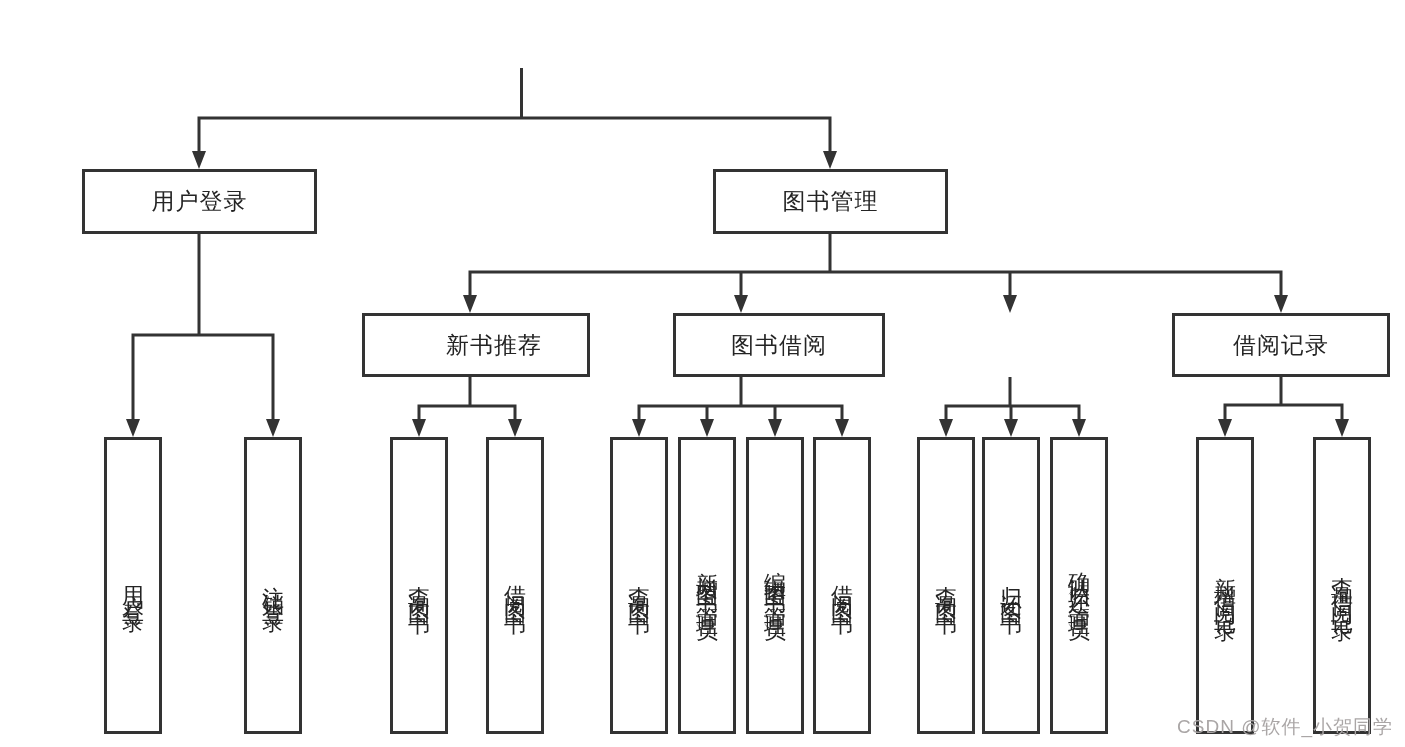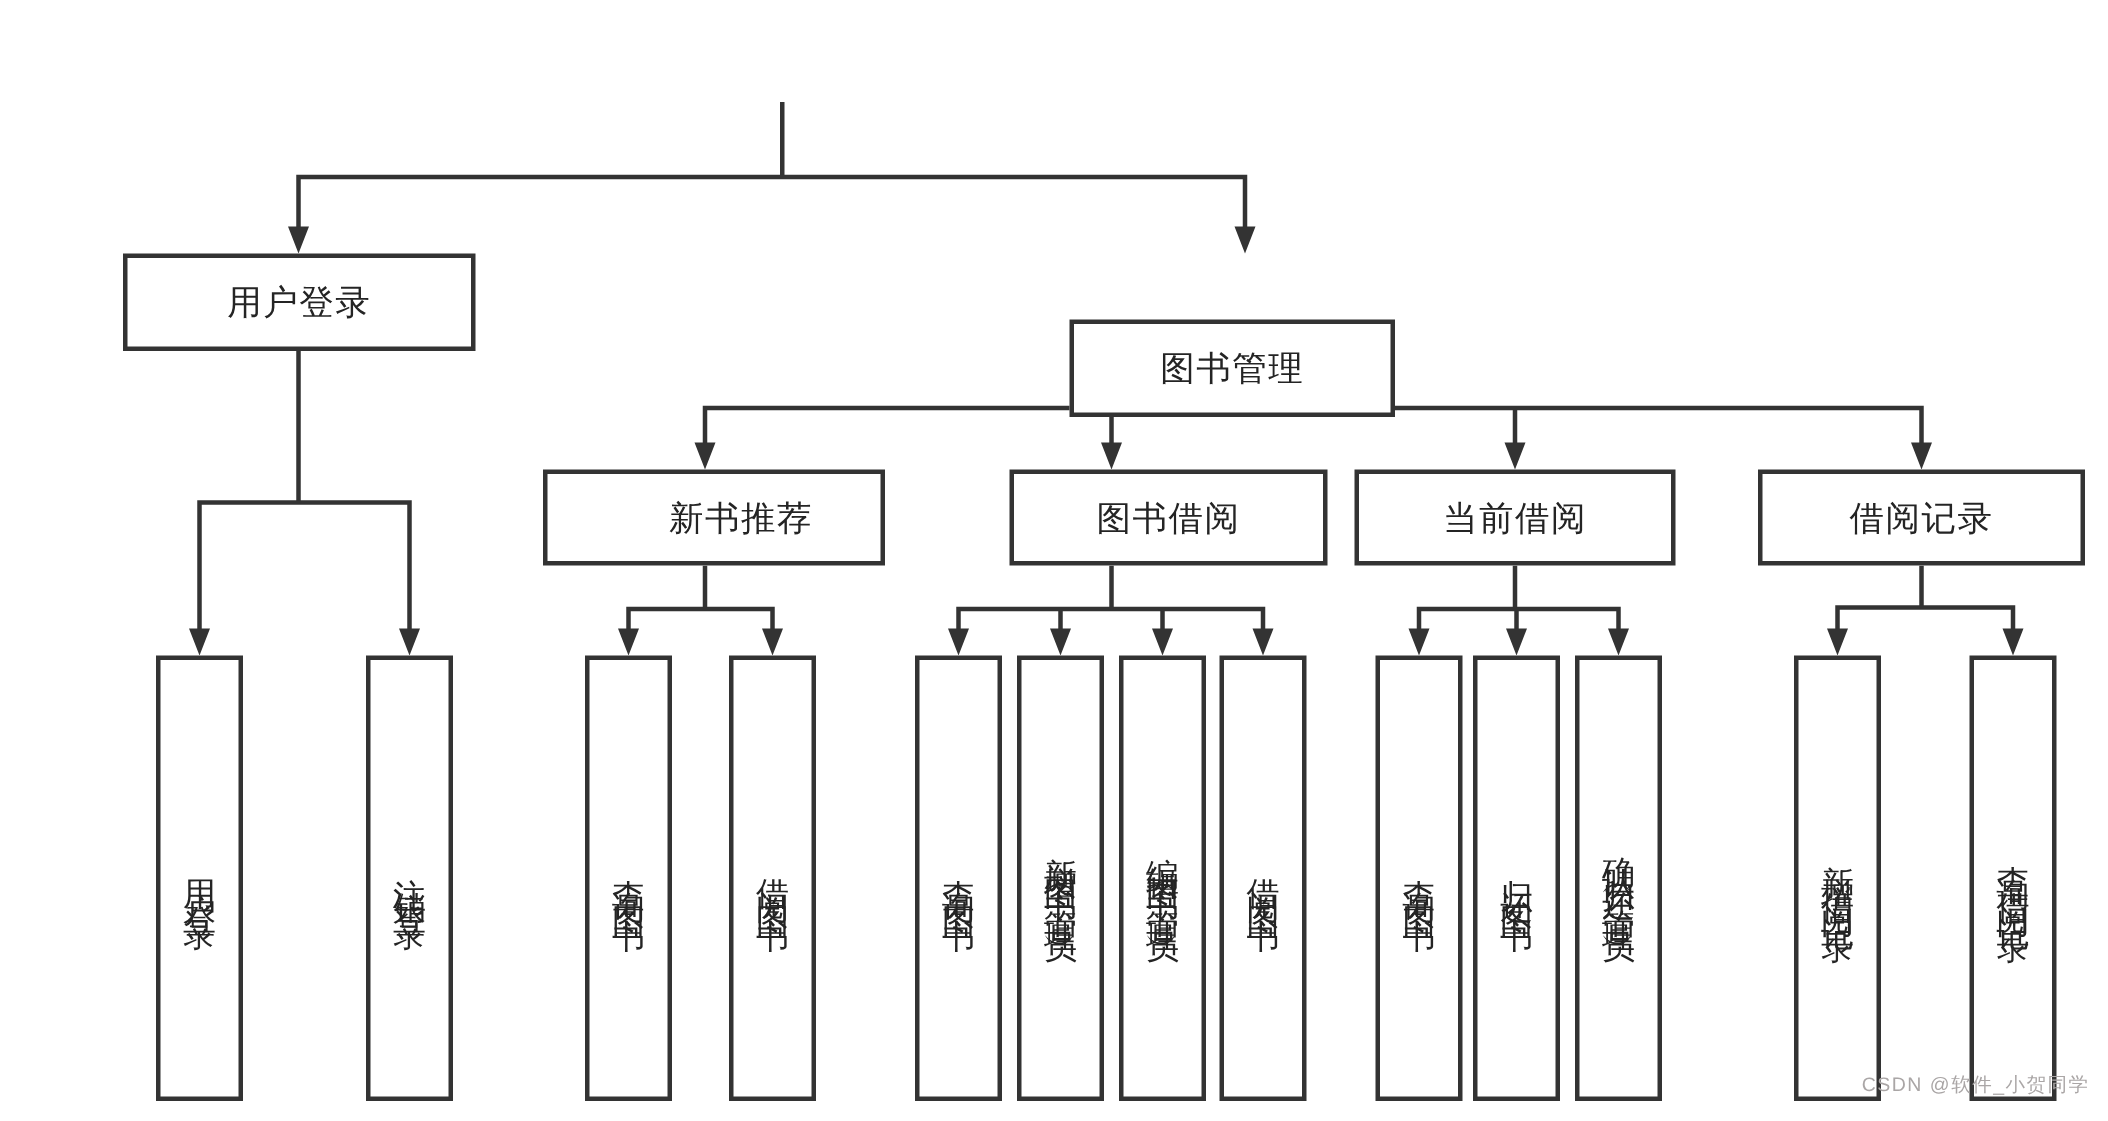--- a/index.html
+++ b/index.html
@@ -28,21 +28,21 @@
     background: #ffffff;
     display: flex;
     align-items: center;
     justify-content: center;
     color: #242424;
     letter-spacing: 1px;
   }
   .h-label { font-size: 23px; }
   .b-root  { left: 20px;  top: 13px;  width: 1003px; height: 55px; }
   .b-l2a   { left: 82px;  top: 169px; width: 235px;  height: 65px; }
-  .b-l2b   { left: 713px; top: 169px; width: 217px;  height: 65px; margin-top: 44px; }
+  .b-l2b   { left: 713px; top: 169px; width: 235px;  height: 65px; }
   .l3      { top: 313px; height: 64px; }
   .b-l3a   { left: 362px;  width: 228px; padding-left: 36px; }
   .b-l3b   { left: 673px;  width: 212px; }
   .b-l3c   { left: 903px;  width: 214px; }
   .b-l3d   { left: 1172px; width: 218px; }
   .leaf {
     top: 437px;
     width: 58px;
     height: 297px;
   }
@@ -65,21 +65,21 @@
   .b-c4 { left: 813px; }
   .b-d1 { left: 917px; }
   .b-d2 { left: 982px; }
   .b-d3 { left: 1050px; }
   .b-e1 { left: 1196px; }
   .b-e2 { left: 1313px; }
   .watermark {
     position: absolute;
     right: 12px;
     top: 714px;
-    font-size: 13px;
+    font-size: 19px;
     color: #aaa6a6;
     letter-spacing: 1px;
     white-space: nowrap;
     margin-left: 23px;
   }
 </style>
 </head>
 <body>
 
 <div class="stage">
@@ -107,21 +107,20 @@
     <path d="M1281 377 V405 M1223.5 405 H1343.5 M1225 405 V419.5 M1342 405 V419.5" stroke="#333333" stroke-width="3" fill="none"></path>
     <path d="M1218 419 h14 L1225 437 z M1335 419 h14 L1342 437 z" fill="#333333"></path>
   </svg>
 
 
   <div class="node h-label b-l2a">用户登录</div>
   <div class="node h-label b-l2b">图书管理</div>
 
   <div class="node h-label l3 b-l3a">新书推荐</div>
   <div class="node h-label l3 b-l3b">图书借阅</div>
-  <div class="node h-label l3 b-l3c">当前借阅</div>
   <div class="node h-label l3 b-l3d">借阅记录</div>
 
   <div class="node leaf b-a1">
     <span>用户登录</span>
   </div>
   <div class="node leaf b-a2">
     <span>注销登录</span>
   </div>
 
   <div class="node leaf b-b1">

